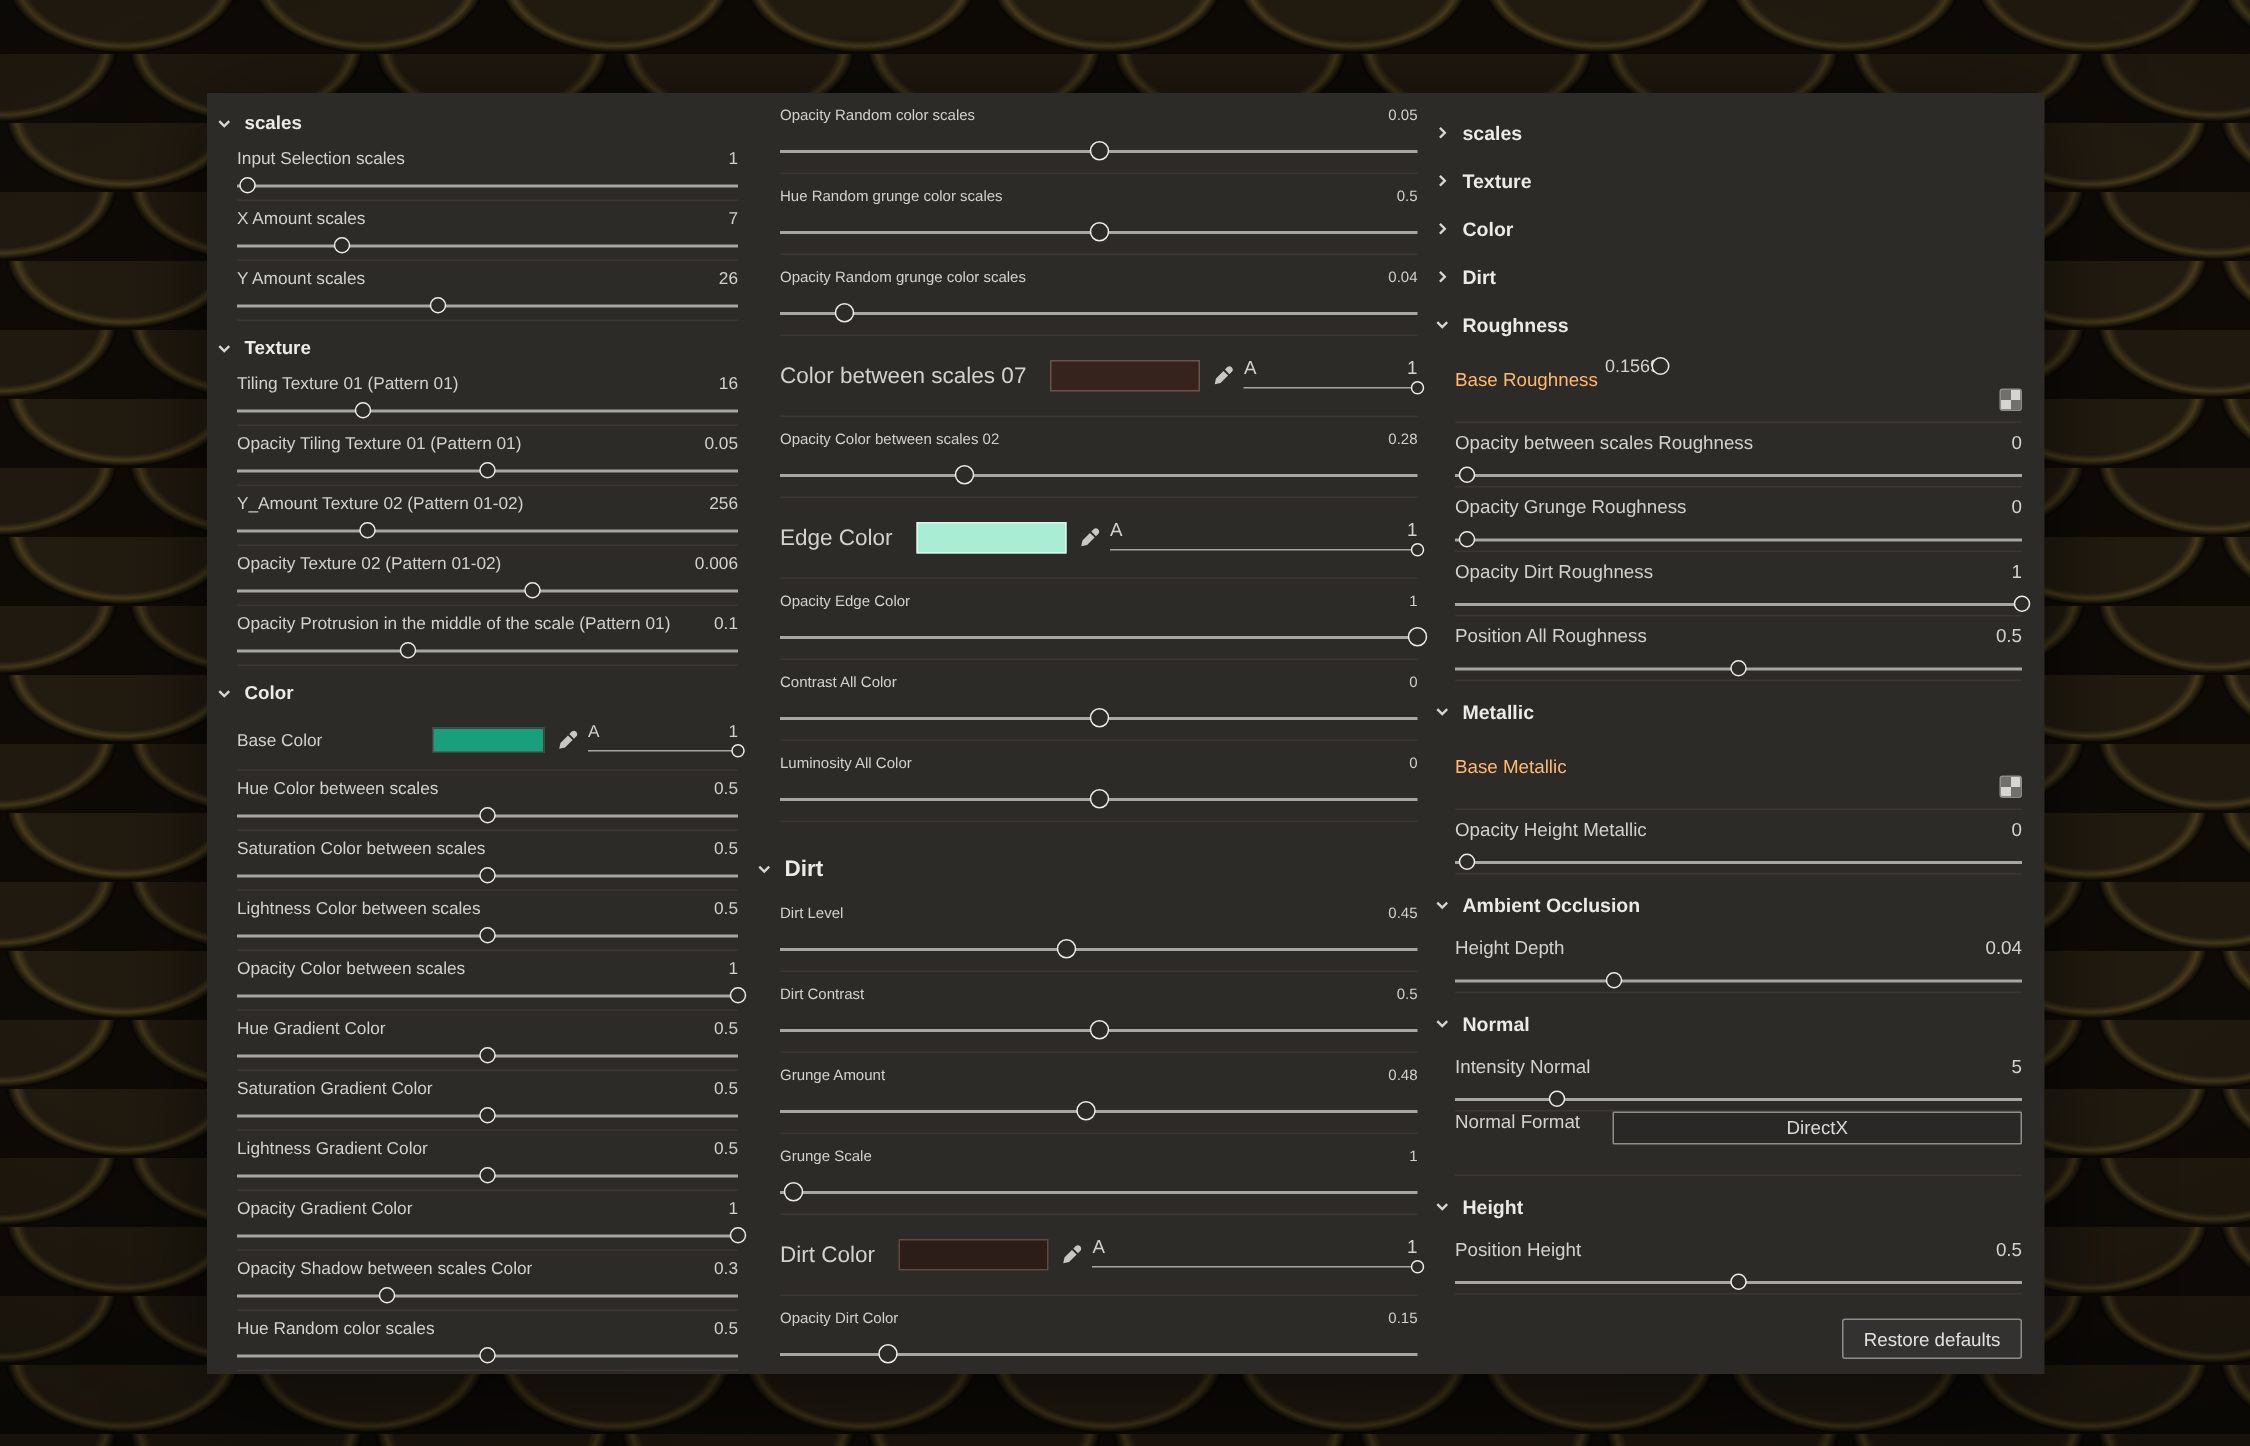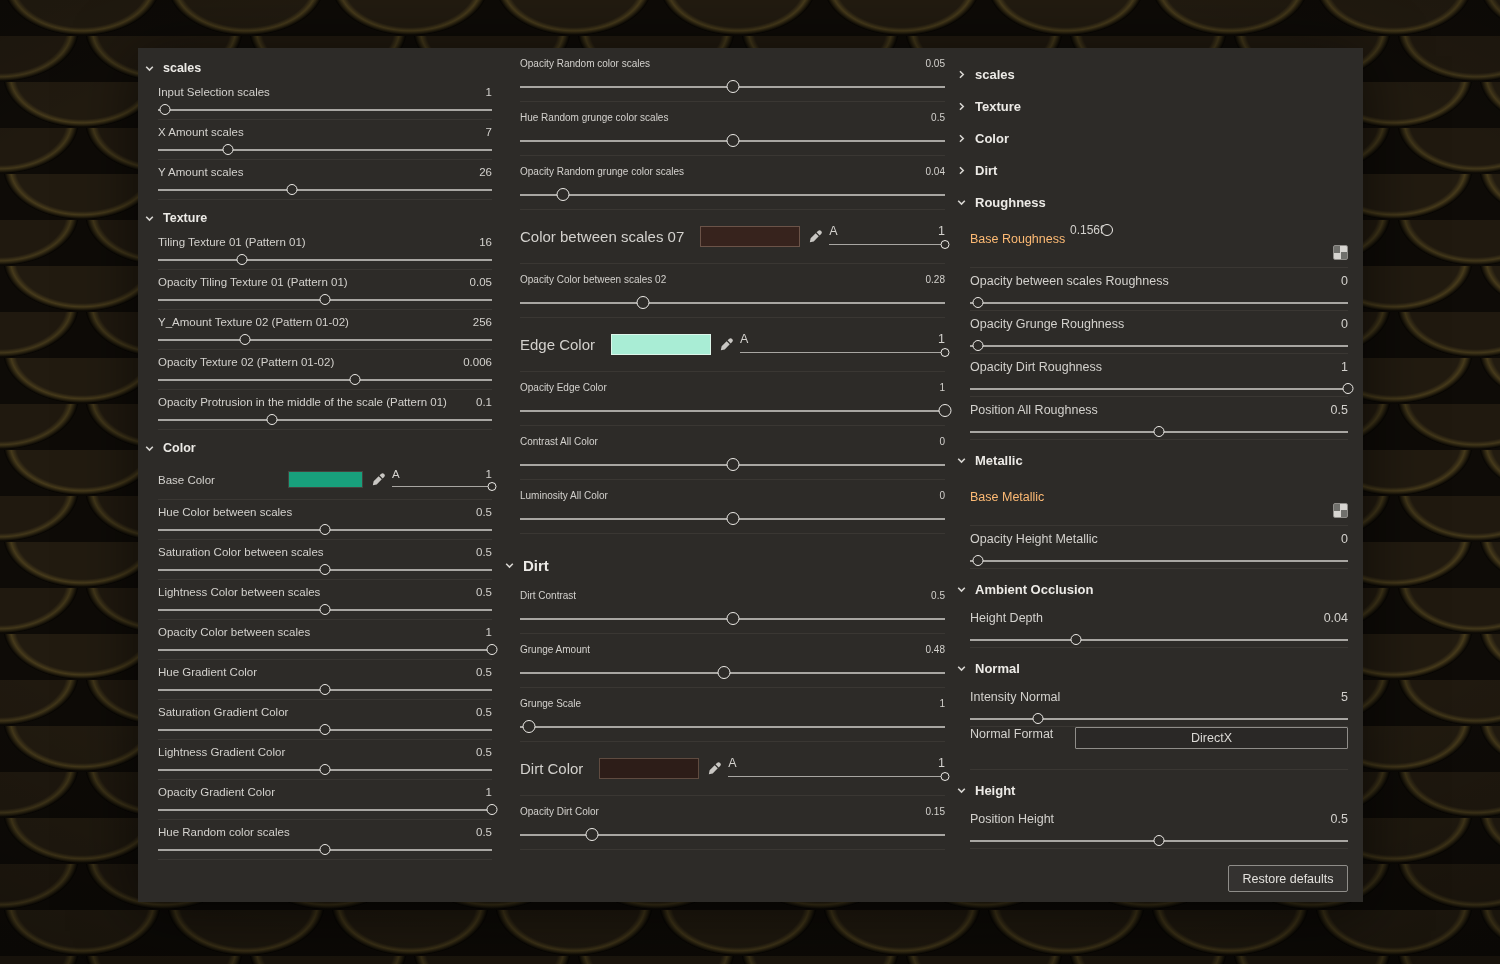--- a/index.html
+++ b/index.html
@@ -8,21 +8,21 @@
     font-family:"Liberation Sans",sans-serif;
     background-color:#0e0b07;
     background-image:
       radial-gradient(110px 72px at 50% -6px, #221b10 60%, #463a1b 65%, #080603 71%, rgba(14,11,7,0) 72%),
       radial-gradient(110px 72px at 50% -6px, #20190f 60%, #42371a 65%, #080603 71%, rgba(14,11,7,0) 72%);
     background-size:164px 92px;
     background-position:0 -10px, 82px 36px;
     position:relative;
   }
   .vignette{position:absolute;inset:0;background:radial-gradient(120% 90% at 50% 42%, rgba(0,0,0,0) 50%, rgba(0,0,0,.55) 100%);pointer-events:none}
-  .panel{position:absolute;left:138px;top:48px;width:1225px;height:854px;background:#2d2b28;display:flex;box-shadow:0 8px 60px rgba(0,0,0,.6);overflow:hidden}
+  .panel{position:absolute;left:138px;top:62px;width:1225px;height:854px;background:#2d2b28;display:flex;box-shadow:0 8px 60px rgba(0,0,0,.6);overflow:hidden}
   .col{flex:none}
   .col-left{width:354px;padding:8px 0 0 20px}
   .col-middle{width:453px;padding:0 0 0 28px}
   .col-right{width:403px;padding:10px 0 0 25px}
 
   .sec-header{display:flex;align-items:center;gap:8px;font-weight:bold;color:#eceae6;cursor:pointer}
   .chev{display:flex;align-items:center}
   .col-left .sec-header{height:24px;font-size:12.5px;margin:6px 0 0 -14px}
   .col-left > .sec-header:first-child{margin-top:0}
   .col-middle .sec-header{height:30px;font-size:15px;margin:16px 0 0 -16px}
@@ -288,20 +288,30 @@
           <span class="lbl">Opacity Gradient Color</span>
           <span class="val">1</span>
         </div>
         <div class="slider">
           <div class="track"></div>
           <div class="handle" style="left: 100%;"></div>
         </div>
       </div>
       <div class="row srow">
         <div class="row-top">
+          <span class="lbl">Opacity Shadow between scales Color</span>
+          <span class="val">0.3</span>
+        </div>
+        <div class="slider">
+          <div class="track"></div>
+          <div class="handle" style="left: 30%;"></div>
+        </div>
+      </div>
+      <div class="row srow">
+        <div class="row-top">
           <span class="lbl">Hue Random color scales</span>
           <span class="val">0.5</span>
         </div>
         <div class="slider">
           <div class="track"></div>
           <div class="handle" style="left: 50%;"></div>
         </div>
       </div>
     </div>
     <div class="col col-middle">
@@ -413,20 +423,30 @@
           <div class="handle" style="left: 50%;"></div>
         </div>
       </div>
       <div class="sec-header">
         <span class="chev">
           <svg width="11" height="11" viewBox="0 0 12 12" aria-hidden="true">
             <path d="M2.4 4.1 6 7.7 9.6 4.1" fill="none" stroke="#d8d6d2" stroke-width="1.7"></path>
           </svg>
         </span>
         <span class="sec-title">Dirt</span>
+      </div>
+      <div class="row srow">
+        <div class="row-top">
+          <span class="lbl">Dirt Level</span>
+          <span class="val">0.45</span>
+        </div>
+        <div class="slider">
+          <div class="track"></div>
+          <div class="handle" style="left: 45%;"></div>
+        </div>
       </div>
       <div class="row srow">
         <div class="row-top">
           <span class="lbl">Dirt Contrast</span>
           <span class="val">0.5</span>
         </div>
         <div class="slider">
           <div class="track"></div>
           <div class="handle" style="left: 50%;"></div>
         </div>

